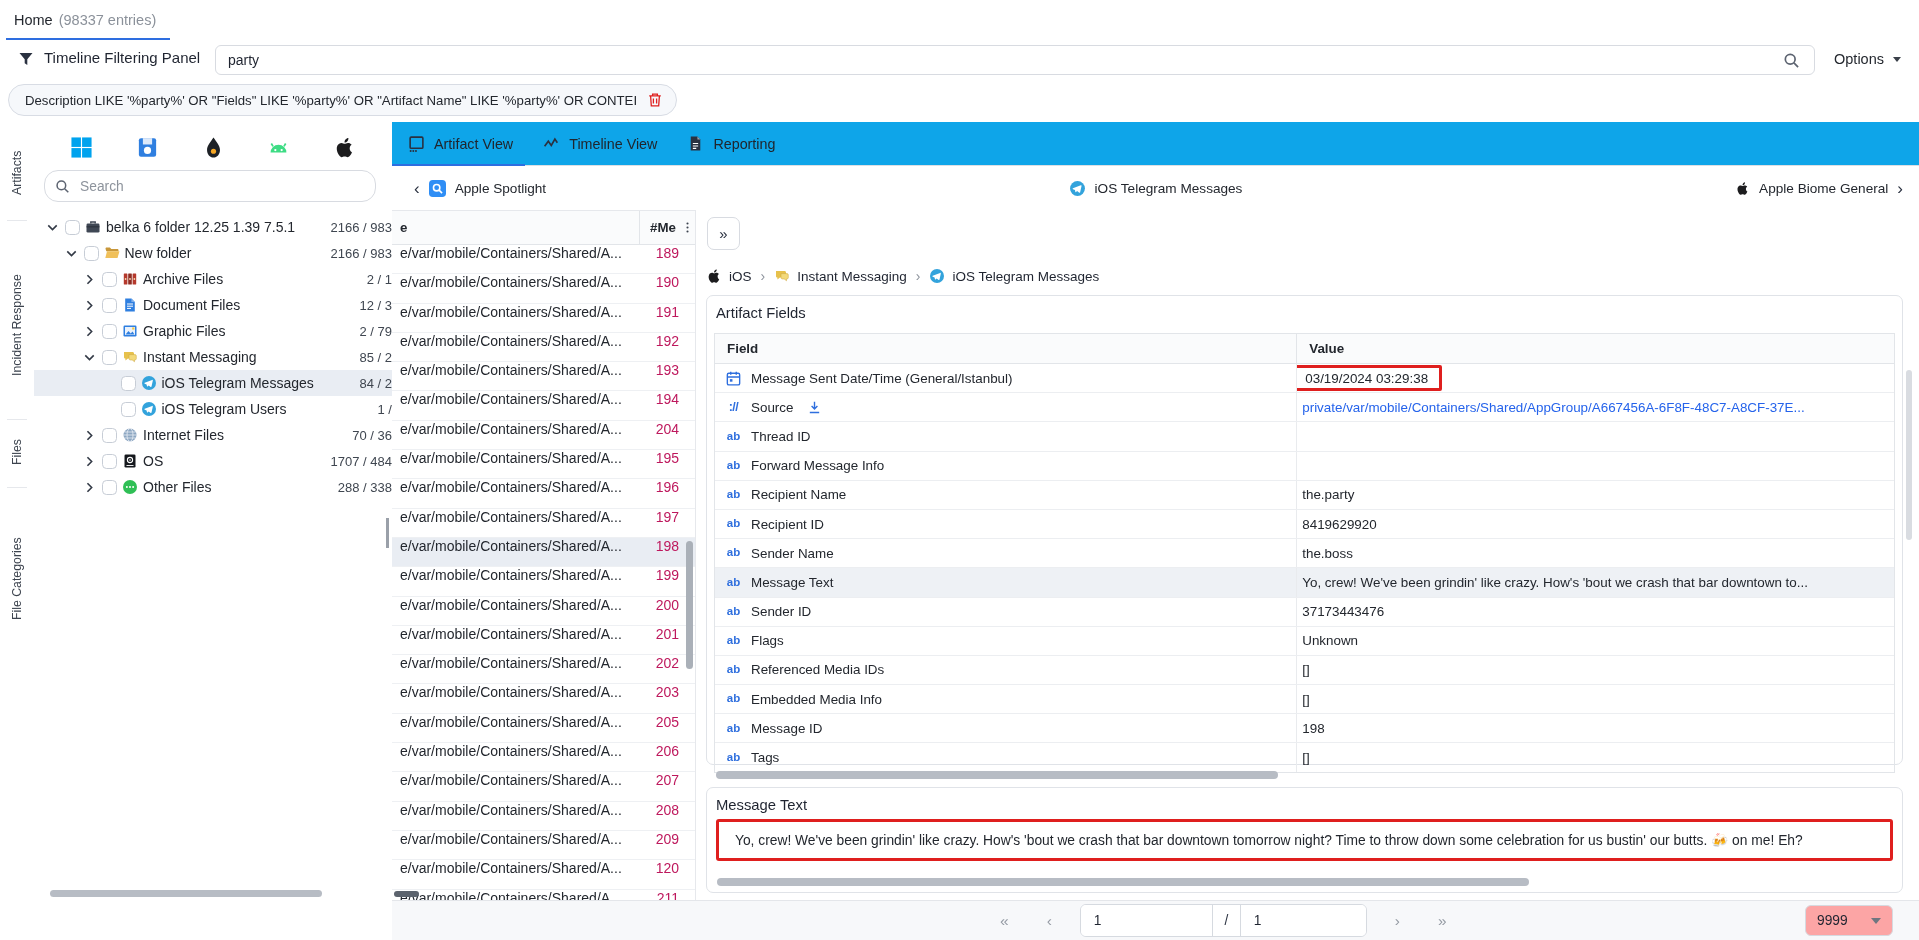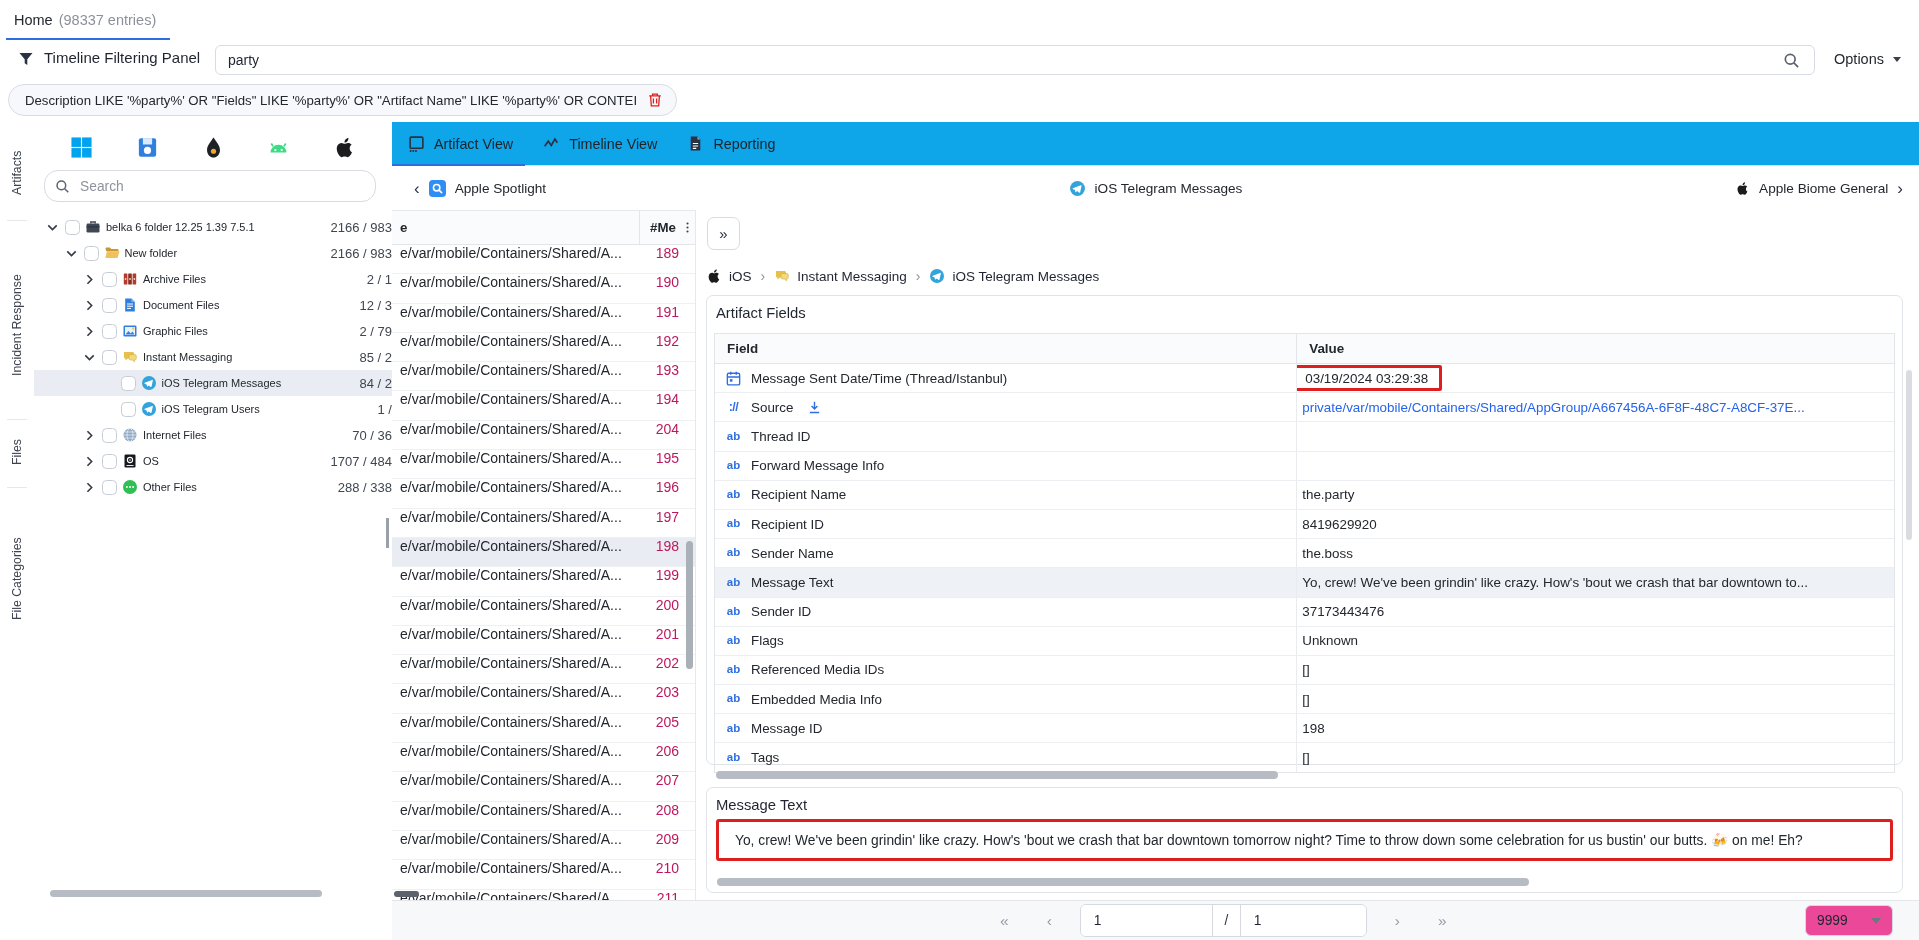--- a/index.html
+++ b/index.html
@@ -49,21 +49,21 @@
   .lp-search .icon{width:15px;height:15px}
   .lp-search input{border:0;outline:0;flex:1;font:13.8px "Liberation Sans",sans-serif;color:#1f2430;background:transparent}
   .lp-search input::placeholder{color:#8d939c}
   .tree{position:absolute;left:0;right:0;top:92px}
   .tree-row{display:flex;align-items:center;height:26px;gap:5px;white-space:nowrap;overflow:hidden}
   .tree-row.selected{background:#e9edf3}
   .expander{width:15px;height:15px;flex:0 0 15px}
   .spacer{visibility:hidden}
   .cb{width:15px;height:15px;flex:0 0 15px;border:1.5px solid #c7cdd6;border-radius:4.5px;background:#fff;box-sizing:border-box}
   .ticon{width:16px;height:16px;flex:0 0 16px}
-  .tlabel{font-size:11px;color:#23272e}
+  .tlabel{font-size:14px;color:#23272e}
   .tcount{margin-left:auto;font-size:13px;color:#3f4650;flex:0 0 auto}
   .lp-hscroll{position:absolute;left:16px;top:768px;width:272px;height:7px;border-radius:4px;background:#b7bcc4}
   .lp-vthumb{position:absolute;right:3px;top:396px;width:3px;height:30px;background:#9aa0a9}
 
   
   .tabsrow{position:absolute;left:392px;top:122px;right:0;height:44px;border-bottom:1px solid #dcdfe4;
            display:flex;align-items:center;gap:30px;padding-left:16px;background:#0ea5e9;box-sizing:border-box}
   .dtab{display:flex;align-items:center;gap:9px;height:44px;font-size:14.3px;color:#20252d;position:relative}
   .dtab .icon{width:17px;height:17px}
   .dtab.active::after{content:"";position:absolute;left:-16px;right:-12px;bottom:-1px;height:3px;background:var(--accent)}
@@ -127,21 +127,21 @@
 
   
   .footer{position:absolute;left:392px;top:900px;right:0;bottom:0;background:#f7f8fa;border-top:1px solid #e4e6ea}
   .pager{position:absolute;left:608px;top:0;height:39px;display:flex;align-items:center}
   .pg-arrow{font-size:15.5px;color:#949aa3;line-height:1}
   .pg-first{margin-right:38px}.pg-prev{margin-right:28px}.pg-next{margin-left:28px}.pg-last{margin-left:38px}
   .pg-box{display:flex;height:31px;border:1px solid #d6dae0;border-radius:6px;background:#fff;overflow:hidden;align-items:stretch}
   .pg-box input{border:0;outline:0;padding:0 0 0 13px;font:13.8px "Liberation Sans",sans-serif;color:#1f2430;width:118px}
   .pg-box input.second{width:112px}
   .pg-sep{width:27px;display:flex;align-items:center;justify-content:center;border-left:1px solid #d6dae0;border-right:1px solid #d6dae0;color:#2a3140;font-size:13.8px}
-  .page-size{position:absolute;right:26px;top:4px;width:88px;height:31px;border:1px solid #d6dae0;border-radius:6px;background:#ec4899;
+  .page-size{position:absolute;right:26px;top:4px;width:88px;height:31px;border:1px solid #d6dae0;border-radius:6px;background:#fca5a5;
              display:flex;align-items:center;justify-content:space-between;padding:0 11px;font-size:13.8px;box-sizing:border-box;color:#1f2430}
   .caret-gray{width:0;height:0;border-left:5px solid transparent;border-right:5px solid transparent;border-top:6px solid #6f7680}
 </style>
 </head>
 <body>
 
 <div class="tabbar">
   <div class="home-tab">
     <span class="home-label">Home</span>
     <span class="home-entries">(98337 entries)</span>
@@ -584,21 +584,21 @@
       <div class="mrow">
      <span class="mpath">e/var/mobile/Containers/Shared/A...</span>
      <span class="mnum">208</span>
    </div>
       <div class="mrow">
      <span class="mpath">e/var/mobile/Containers/Shared/A...</span>
      <span class="mnum">209</span>
    </div>
       <div class="mrow">
      <span class="mpath">e/var/mobile/Containers/Shared/A...</span>
-     <span class="mnum">210</span>
+     <span class="mnum">120</span>
    </div>
       <div class="mrow">
      <span class="mpath">e/var/mobile/Containers/Shared/A...</span>
      <span class="mnum">211</span>
    </div>
     </div>
   <div class="mid-vthumb"></div>
   <div class="mid-hthumb"></div>
 </div>
 
@@ -646,21 +646,21 @@
     <div id="field-rows">
         <div class="frow">
     <span class="ff">
             <span class="icon ficon">
               <svg viewBox="0 0 16 16" fill="none" stroke="#2f6fde" stroke-width="1.3">
                 <rect x="2.2" y="3" width="11.6" height="11" rx="1.4"></rect>
                 <path d="M2.2 6.6h11.6M5.4 1.6v2.8M10.6 1.6v2.8"></path>
                 <rect x="4.6" y="8.6" width="2.4" height="2.4" fill="#2f6fde" stroke="none"></rect>
               </svg>
             </span>
-            <span>Message Sent Date/Time (Thread/Istanbul)</span>
+            <span>Message Sent Date/Time (General/Istanbul)</span>
           </span>
     <span class="fv">
             <span class="redbox">03/19/2024 03:29:38</span>
           </span>
   </div>
         <div class="frow">
     <span class="ff">
             <span class="ficon">
               <span class="src-icon">://</span>
             </span>

